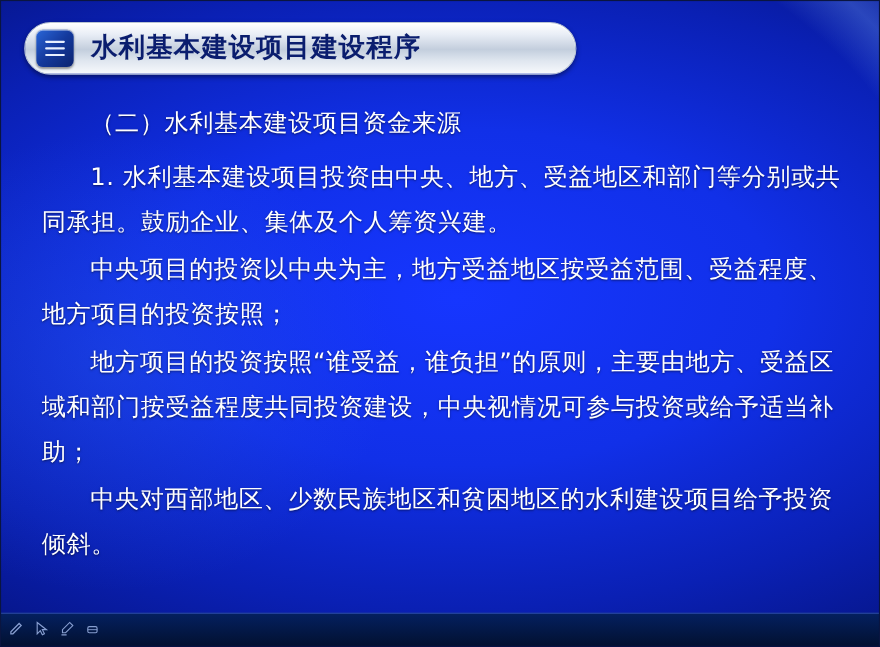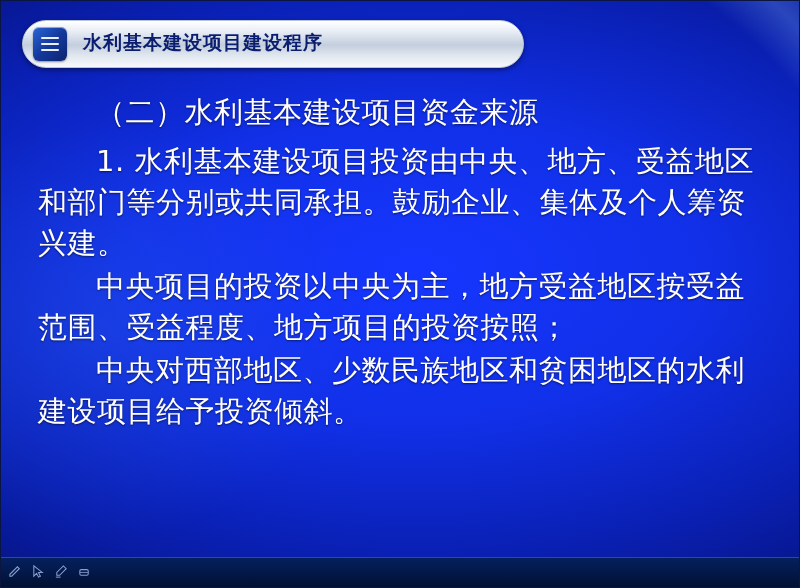--- a/index.html
+++ b/index.html
@@ -83,35 +83,35 @@
   }
   .title-icon i:nth-child(1) { top: 10px; }
   .title-icon i:nth-child(2) { top: 16px; }
   .title-icon i:nth-child(3) { top: 22px; }
   .title-text {
     position: absolute;
     left: 60px;
     top: 0;
     height: 46px;
     line-height: 46px;
-    font-size: 19px;
+    font-size: 24px;
     font-weight: bold;
     color: #0a1d6e;
     letter-spacing: 1px;
     white-space: nowrap;
-    font-family: Liberation Mono, monospace;
+    font-family: Liberation Sans, sans-serif;
   }
   
   .content {
     position: absolute;
     left: 38px;
     top: 92px;
     width: 726px;
     color: #ffffff;
-    font-size: 29px;
+    font-size: 22px;
     line-height: 41px;
     font-family: "DejaVu Sans", "Liberation Sans", sans-serif;
     text-shadow: 0 1px 2px rgba(0,0,0,0.55);
   }
   .para {
     margin: 0 0 2px 0;
     text-indent: 2em;
     letter-spacing: 0.5px;
   }
   .para.heading {
@@ -162,20 +162,21 @@
         <i></i>
         <i></i>
     </div>
     <div class="title-text">水利基本建设项目建设程序</div>
   </div>
 
   <div class="content">
     <p class="para heading">（二）水利基本建设项目资金来源</p>
     <p class="para">1. 水利基本建设项目投资由中央、地方、受益地区和部门等分别或共同承担。鼓励企业、集体及个人筹资兴建。</p>
     <p class="para">中央项目的投资以中央为主，地方受益地区按受益范围、受益程度、地方项目的投资按照；</p>
+    <p class="para">地方项目的投资按照“谁受益，谁负担”的原则，主要由地方、受益区域和部门按受益程度共同投资建设，中央视情况可参与投资或给予适当补助；</p>
     <p class="para">中央对西部地区、少数民族地区和贫困地区的水利建设项目给予投资倾斜。</p>
   </div>
 
   <div class="bottombar">
     <div class="bottom-icons">
       <span class="bicon">
         <svg viewBox="0 0 16 16" width="15" height="15">
             <path d="M2 13 L4 13 L12 5 L10 3 L2 11 Z" fill="none" stroke="#9fb6e8" stroke-width="1.2"></path>
           </svg>
       </span>

